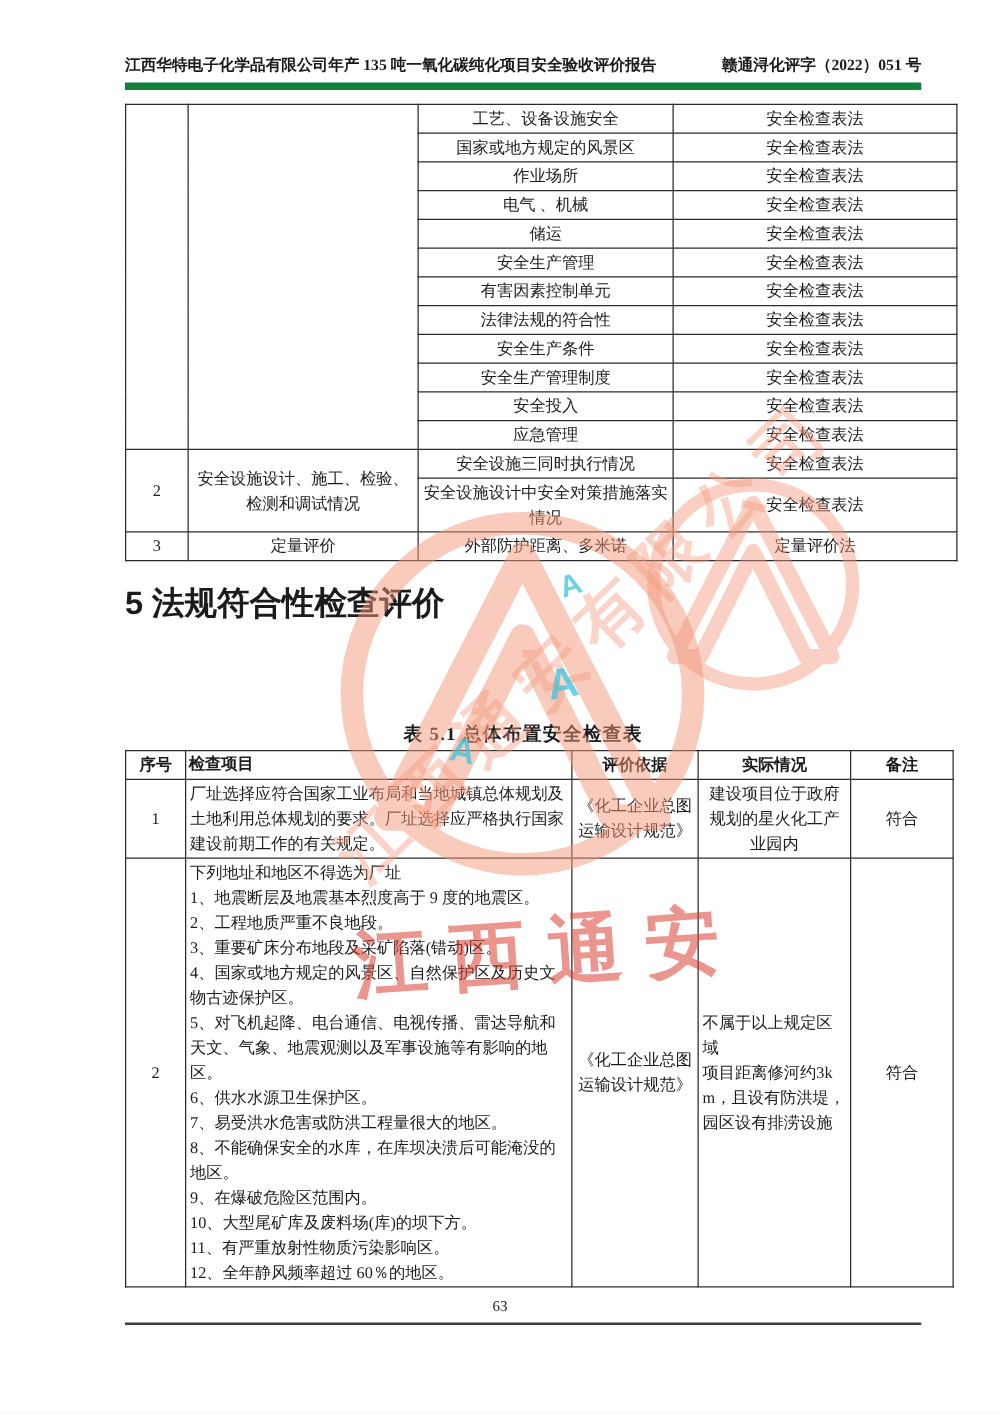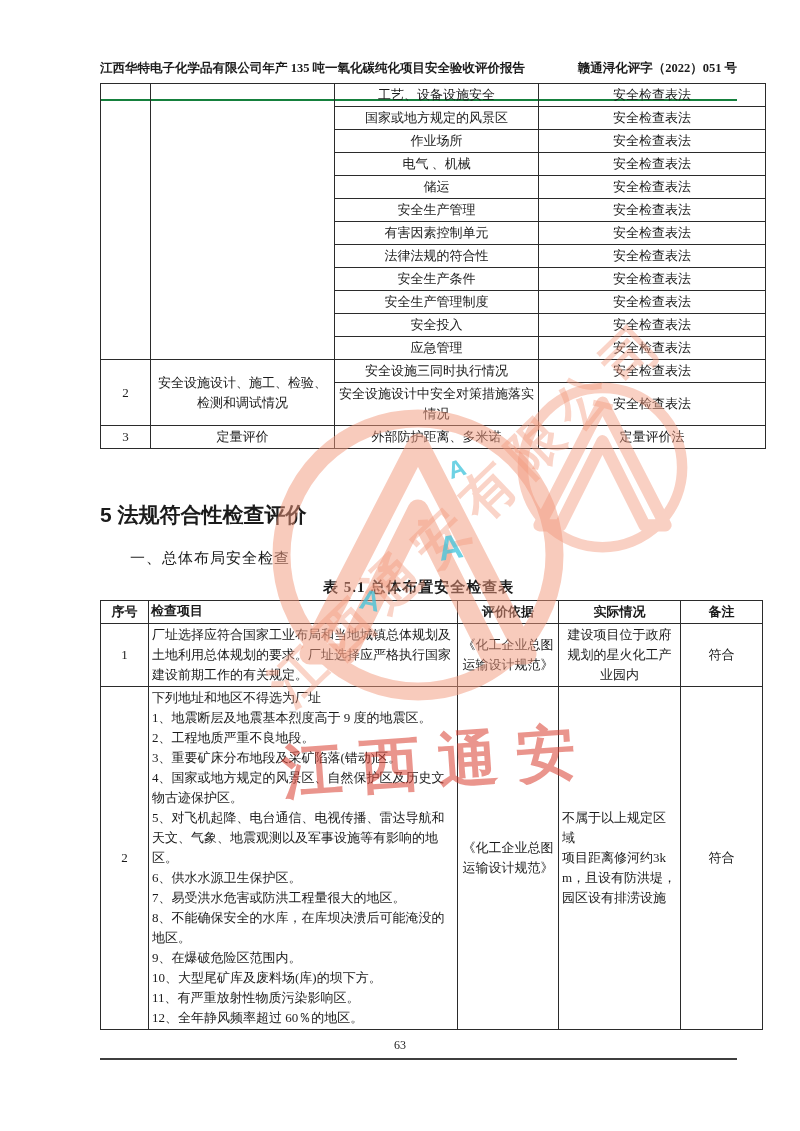--- a/index.html
+++ b/index.html
@@ -9,24 +9,24 @@
     margin:0 auto;
     background:#ffffff;
     font-family:"Liberation Serif", serif;
     color:#1b1b1b;
     overflow:hidden;
   }
   .content{position:absolute;left:100px;width:637px;}
 
   
   .doc-header{
-    top:60px;
+    top:44px;
     display:flex;justify-content:space-between;align-items:flex-end;
-    border-bottom:2px solid #15803d;
-    padding-bottom:22px;
+    border-bottom:6px solid #15803d;
+    padding-bottom:5px;
     font-size:12.5px;
   }
   .doc-header .left{font-weight:bold;}
   .doc-header .right{font-weight:bold;white-space:nowrap;}
 
   
   table{border-collapse:collapse;table-layout:fixed;width:637px;}
   td,th{
     border:1.5px solid #2b2b2b;
     font-size:13px;
@@ -36,21 +36,21 @@
     line-height:20px;
   }
   .t1{top:83px;}
   .t1 td{text-align:center;height:20px;}
   .t1 .c-item{width:197px;}
   .t1 .c-method{width:220px;}
   .t1 .c-no{width:43px;}
   .t1 .c-unit{width:177px;}
 
   
-  .h1{top:465px;font-size:21px;font-weight:bold;font-family:"Liberation Sans",sans-serif;margin-top:36px;}
+  .h1{top:465px;font-size:26px;font-weight:bold;font-family:"Liberation Sans",sans-serif;}
   .h2{top:512px;font-size:18px;font-weight:bold;letter-spacing:3px;}
   .h3{top:549px;font-size:15px;padding-left:30px;letter-spacing:1px;}
   .caption{top:578px;font-size:15px;font-weight:bold;text-align:center;letter-spacing:1px;}
 
   
   .t2{top:600px;}
   .t2 th{font-weight:bold;text-align:center;height:22px;padding:0 2px;}
   .t2 .c-no{width:43px;text-align:center;}
   .t2 .c-item{width:304px;text-align:left;vertical-align:top;}
   .t2 .c-basis{width:96px;text-align:center;}
@@ -161,21 +161,20 @@
     <tr>
       <td class="c-no">3</td>
       <td class="c-unit">定量评价</td>
       <td class="c-item">外部防护距离、多米诺</td>
       <td class="c-method">定量评价法</td>
     </tr>
   </tbody>
     </table>
 
   <div class="content h1">5 法规符合性检查评价</div>
-  <div class="content h3">一、总体布局安全检查</div>
   <div class="content caption">表 5.1 总体布置安全检查表</div>
 
   <table class="content t2">
     <tbody>
         <tr>
       <th class="c-no">序号</th>
       <th class="c-item">检查项目</th>
       <th class="c-basis">评价依据</th>
       <th class="c-actual">实际情况</th>
       <th class="c-remark">备注</th>

